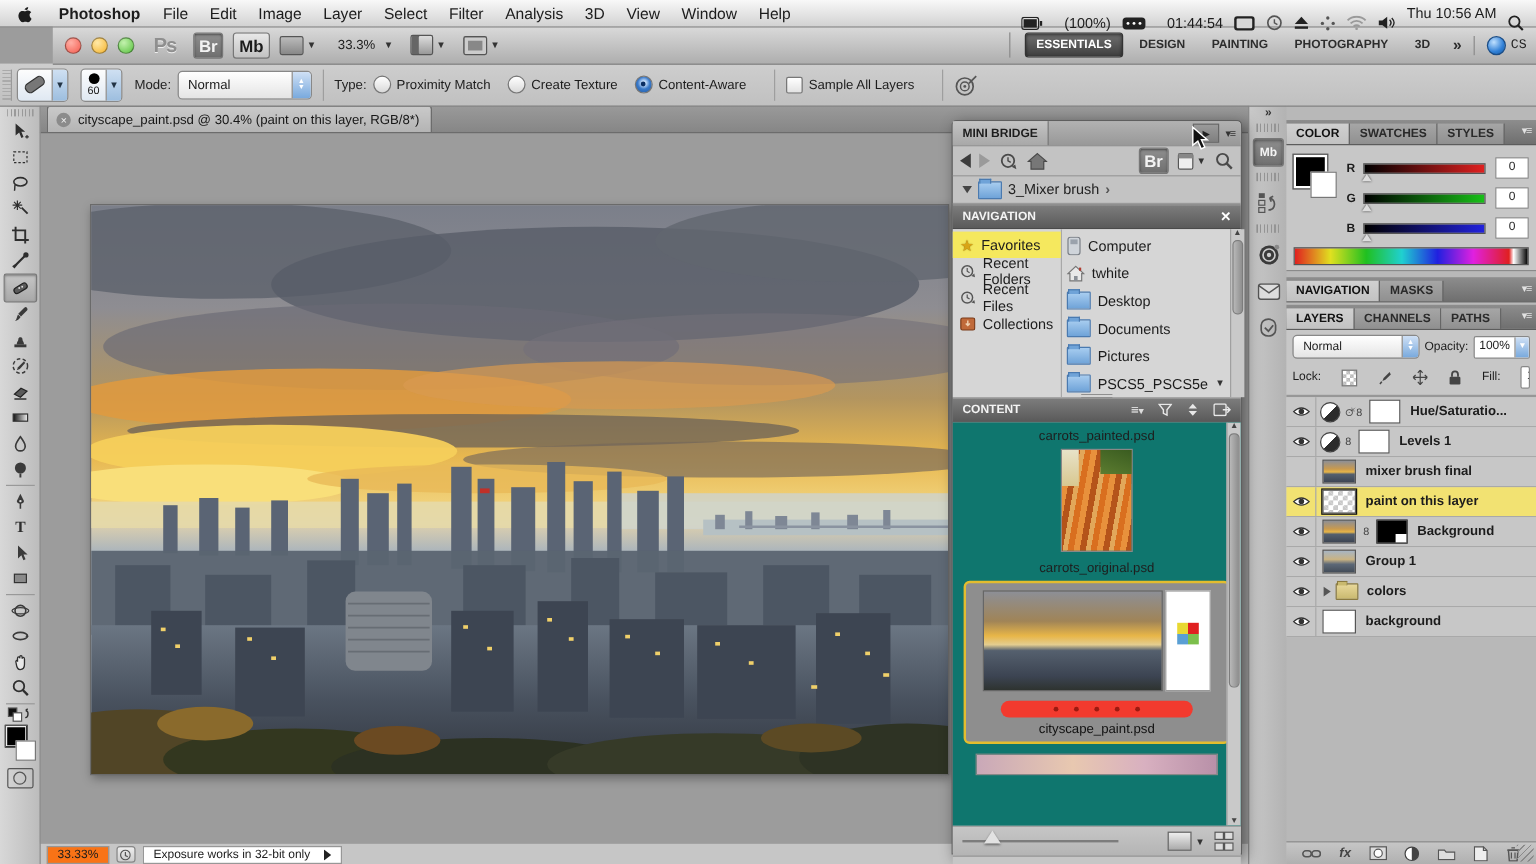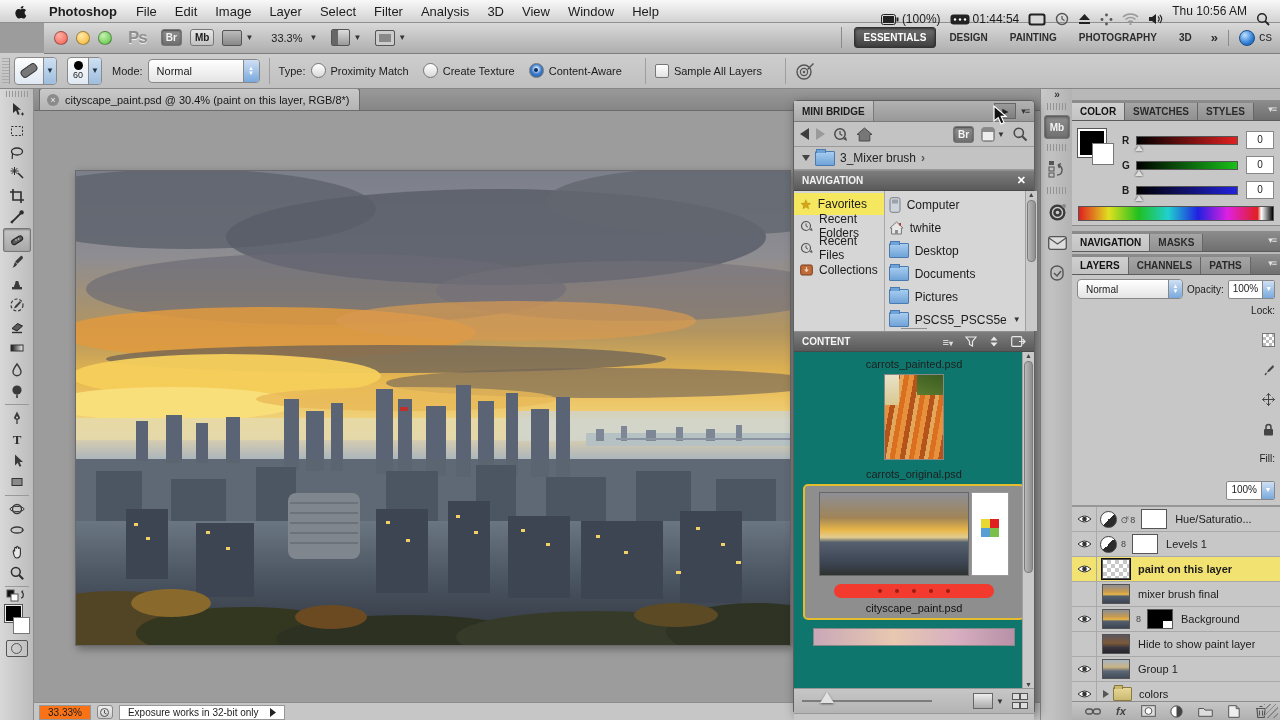--- a/index.html
+++ b/index.html
@@ -9,33 +9,33 @@
   svg{display:block}
   
   .menubar{position:absolute;left:0;top:0;width:1280px;height:22px;
     background:linear-gradient(#f8f8f8,#d2d2d2);border-bottom:1px solid #8f8f8f;
     display:flex;align-items:center;font-size:13px;z-index:40;}
   .menubar .apple{padding:0 12px 0 14px;display:flex;align-items:center;}
   .menubar .mi{padding:0 9px;white-space:nowrap;}
   .menubar .mi.b{font-weight:bold;padding:0 10px;}
   .mb-right{margin-left:auto;display:flex;align-items:center;gap:9px;
     padding-right:10px;font-size:12px;}
-  .sic{display:flex;align-items:center;gap:3px;margin-top:16px;}
+  .sic{display:flex;align-items:center;gap:18px;margin-top:16px;}
   
   .appbar{position:absolute;left:0;top:22px;width:1280px;height:31px;
     background:linear-gradient(#dadada,#aeaeae);border-bottom:1px solid #7e7e7e;
     display:flex;align-items:center;z-index:39;margin-left:44px;}
   .traffic{display:flex;gap:8px;padding:0 12px 0 10px;}
   .tl{width:12px;height:12px;border-radius:50%;border:1px solid rgba(0,0,0,.35);}
   .tl.r{background:radial-gradient(circle at 35% 30%,#ffb0a6,#f45b4e);}
   .tl.y{background:radial-gradient(circle at 35% 30%,#ffe9a8,#f5b32c);}
   .tl.g{background:radial-gradient(circle at 35% 30%,#c4f2af,#57c13d);}
   .pslogo{font-weight:bold;font-size:17px;color:#8f8f8f;text-shadow:0 1px 0 #eee;
     margin:0 14px 0 4px;letter-spacing:-1px;}
-  .sqbtn{border:1px solid #777;border-radius:3px;font-size:10px;font-weight:bold;
+  .sqbtn{border:1px solid #777;border-radius:3px;font-size:14px;font-weight:bold;
     padding:2px 4px;margin-right:8px;background:linear-gradient(#e8e8e8,#c2c2c2);}
   .sqbtn.pressed{background:linear-gradient(#8f8f8f,#6f6f6f);color:#f2f2f2;
     box-shadow:inset 0 1px 2px rgba(0,0,0,.5);}
   .abgrp{display:flex;align-items:center;margin-right:14px;gap:3px;font-size:11px;}
   .mini-ic{display:inline-block;border:1px solid #555;background:linear-gradient(#bbb,#888);}
   .caret{font-size:8px;color:#333;}
   .zoomfld{font-size:11px;padding:1px 4px;}
   .wsarea{margin-left:auto;display:flex;align-items:center;gap:4px;padding-right:10px;
     border-left:1px solid #8a8a8a;padding-left:12px;}
   .wsbtn{font-size:10px;font-weight:bold;color:#2d2d2d;padding:4px 9px;border-radius:3px;}
@@ -161,22 +161,22 @@
     text-align:center;line-height:16px;}
   .minifgbg{position:relative;width:36px;height:36px;float:left;margin:2px 8px 2px 0;}
   .minifgbg .f{position:absolute;left:0;top:0;width:24px;height:24px;background:#000;
     border:2px solid #fff;outline:1px solid #555;}
   .minifgbg .b{position:absolute;right:0;bottom:0;width:20px;height:20px;background:#fff;
     border:1px solid #777;}
   .spectrum{clear:both;height:13px;border:1px solid #555;margin-top:2px;position:relative;
     background:linear-gradient(90deg,#e02020,#e0e020,#20c020,#20d0d0,#2020e0,#e020e0,#e02020 92%,#fff 94%,#000);}
   .layersbody{background:#c7c7c7;}
   .blendrow{display:flex;align-items:center;padding:4px 5px;font-size:10px;gap:4px;}
-  .lockrow{display:flex;align-items:flex-end;padding:2px 5px 5px;font-size:10px;gap:17px;
-    border-bottom:1px solid #979797;flex-direction:column;}
+  .lockrow{display:flex;align-items:center;padding:2px 5px 5px;font-size:10px;gap:17px;
+    border-bottom:1px solid #979797;}
   .valdrop{display:flex;align-items:stretch;height:17px;border:1px solid #888;
     border-radius:2px;overflow:hidden;background:#fff;}
   .valdrop .v{padding:0 4px;font-size:10px;line-height:16px;}
   .valdrop .d{width:12px;background:linear-gradient(#cfe0f5,#78a9dd);
     border-left:1px solid #888;font-size:7px;color:#fff;text-align:center;line-height:16px;}
   .lockic{width:13px;height:13px;display:flex;align-items:center;justify-content:center;}
   .checker13{width:12px;height:12px;border:1px solid #777;
     background-image:linear-gradient(45deg,#bbb 25%,transparent 25%,transparent 75%,#bbb 75%),
                      linear-gradient(45deg,#bbb 25%,#fff 25%,#fff 75%,#bbb 75%);
     background-size:6px 6px;background-position:0 0,3px 3px;}
@@ -193,21 +193,21 @@
              linear-gradient(45deg,#c8c8c8 25%,#fff 25%,#fff 75%,#c8c8c8 75%);
              background-size:8px 8px;background-position:0 0,4px 4px;outline:1px solid #111;}
   .t-sunset{background:linear-gradient(#8d8f96 0%,#c99a4e 38%,#e8b648 52%,#55606e 62%,#3c4452 100%);}
   .t-sunset-dark{background:linear-gradient(#5c5660 0%,#7d5a38 45%,#3a3540 70%,#26242c 100%);}
   .t-city{background:linear-gradient(#a7b5c4 0%,#c9b383 40%,#5c6877 62%,#434c58 100%);}
   .t-maskbw{background:#000;}
   .t-maskbw::after{content:"";position:absolute;right:0;bottom:0;width:9px;height:7px;background:#fff;}
   .adjball{width:15px;height:15px;border-radius:50%;border:1px solid #444;flex:none;
     background:linear-gradient(135deg,#fff 50%,#2b2b2b 50%);margin:0 3px;}
   .chain{font-size:9px;color:#444;flex:none;margin:0 1px;}
-  .lname{margin-left:3px;white-space:nowrap;overflow:hidden;}
+  .lname{margin-left:3px;white-space:nowrap;overflow:hidden;font-weight:bold;}
   .gtri{width:0;height:0;border-top:4px solid transparent;border-bottom:4px solid transparent;
     border-left:6px solid #555;margin:0 4px 0 6px;flex:none;}
   .folder16{width:17px;height:12px;background:linear-gradient(#e8d89a,#c9b96f);
     border:1px solid #8a7a40;border-radius:1px;position:relative;flex:none;margin-right:4px;}
   .folder16::before{content:"";position:absolute;left:0;top:-3px;width:7px;height:3px;
     background:#c9b96f;border:1px solid #8a7a40;border-bottom:none;border-radius:1px 1px 0 0;}
   .lfooter{position:absolute;left:0;bottom:0;width:100%;height:19px;
     background:linear-gradient(#c6c6c6,#b0b0b0);border-top:1px solid #8d8d8d;
     display:flex;align-items:center;justify-content:space-around;padding:0 6px;box-sizing:border-box;}
   
@@ -918,51 +918,46 @@
               <svg width="15" height="10" viewBox="0 0 15 10">
                 <path d="M1 5 Q7.5 -1 14 5 Q7.5 11 1 5 Z" fill="#fff" stroke="#333"></path>
                 <circle cx="7.5" cy="5" r="2.3" fill="#333"></circle>
               </svg>
             </span>
           <span class="adjball"></span>
           <span class="chain">8</span>
           <span class="lthumb small"></span>
           <span class="lname">Levels 1</span>
         </div>
+        <div class="lrow">
+          <span class="eyecell"></span>
+          <span class="lthumb t-sunset"></span>
+          <span class="lname">mixer brush final</span>
+        </div>
         <div class="lrow sel">
           <span class="eyecell">
               <svg width="15" height="10" viewBox="0 0 15 10">
                 <path d="M1 5 Q7.5 -1 14 5 Q7.5 11 1 5 Z" fill="#fff" stroke="#333"></path>
                 <circle cx="7.5" cy="5" r="2.3" fill="#333"></circle>
               </svg>
             </span>
           <span class="lthumb t-checker"></span>
           <span class="lname">paint on this layer</span>
         </div>
         <div class="lrow">
-          <span class="eyecell"></span>
-          <span class="lthumb t-sunset"></span>
-          <span class="lname">mixer brush final</span>
-        </div>
-        <div class="lrow">
           <span class="eyecell">
               <svg width="15" height="10" viewBox="0 0 15 10">
                 <path d="M1 5 Q7.5 -1 14 5 Q7.5 11 1 5 Z" fill="#fff" stroke="#333"></path>
                 <circle cx="7.5" cy="5" r="2.3" fill="#333"></circle>
               </svg>
             </span>
           <span class="lthumb t-sunset"></span>
           <span class="chain">8</span>
           <span class="lthumb small t-maskbw"></span>
           <span class="lname">Background</span>
-        </div>
-        <div class="lrow">
-          <span class="eyecell"></span>
-          <span class="lthumb t-sunset-dark"></span>
-          <span class="lname">Hide to show paint layer</span>
         </div>
         <div class="lrow">
           <span class="eyecell">
               <svg width="15" height="10" viewBox="0 0 15 10">
                 <path d="M1 5 Q7.5 -1 14 5 Q7.5 11 1 5 Z" fill="#fff" stroke="#333"></path>
                 <circle cx="7.5" cy="5" r="2.3" fill="#333"></circle>
               </svg>
             </span>
           <span class="lthumb t-city"></span>
           <span class="lname">Group 1</span>

